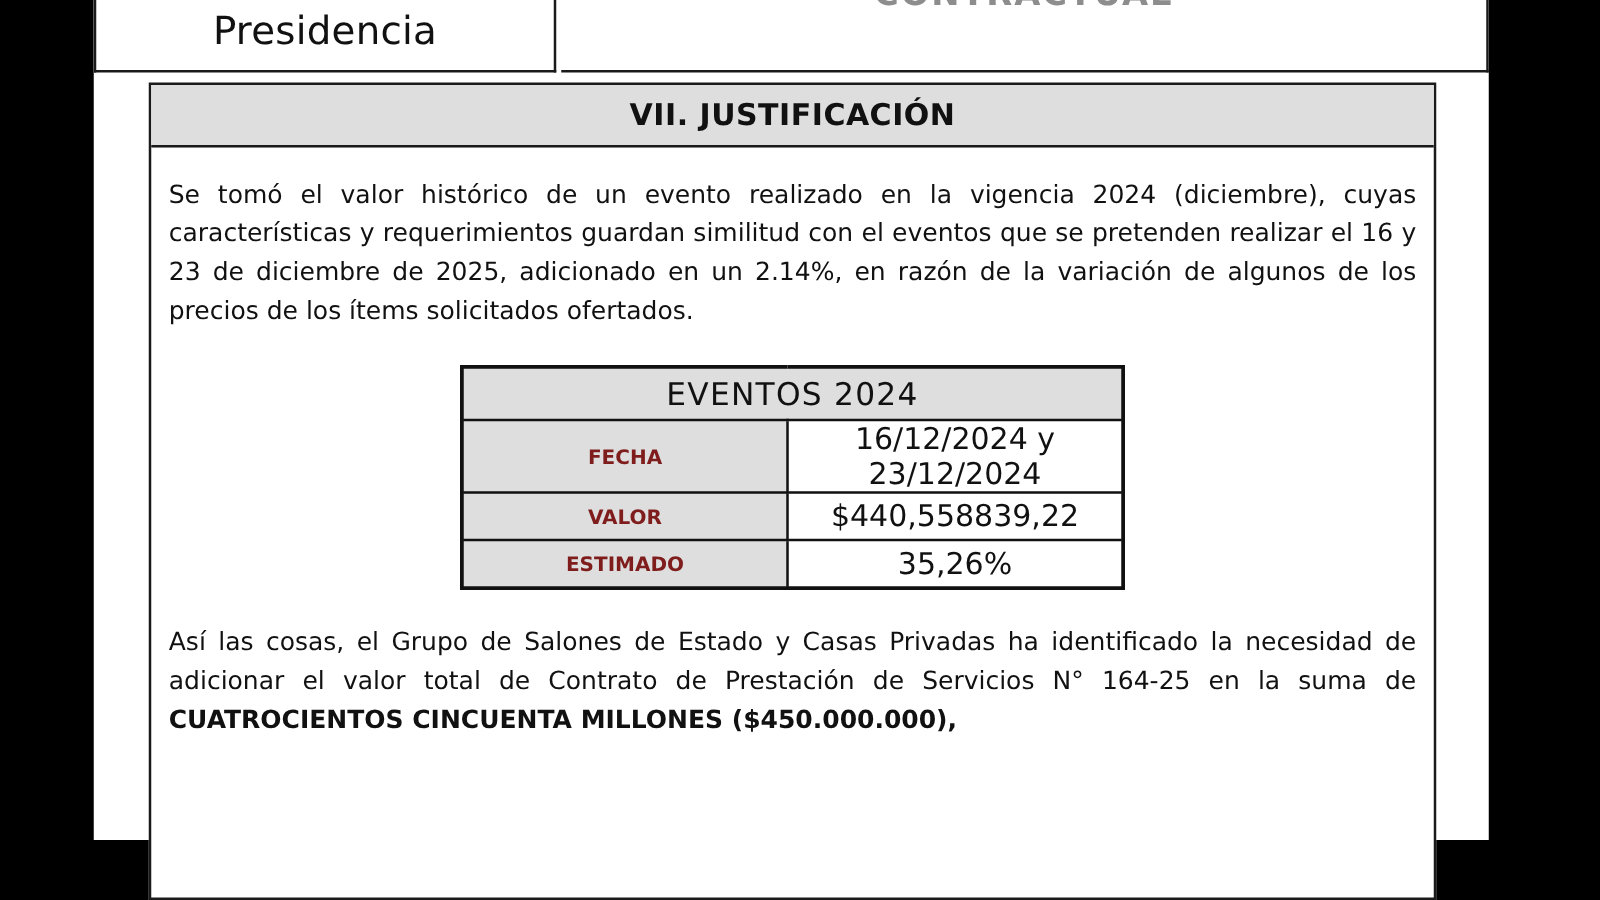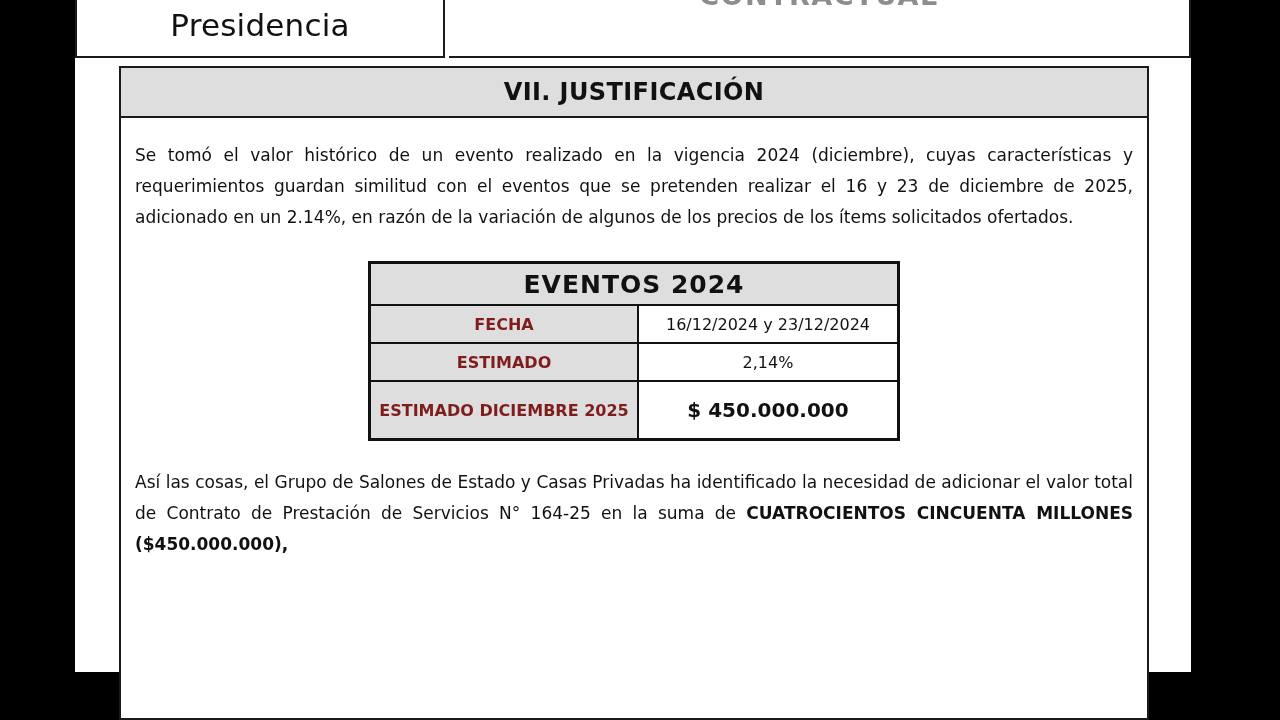--- a/index.html
+++ b/index.html
@@ -90,21 +90,21 @@
     font-size: 24px;
     font-weight: bold;
     color: #111;
     letter-spacing: 0.4px;
   }
   .content {
     padding: 22px 14px 0 14px;
   }
   p.para {
     margin: 0;
-    font-size: 17px;
+    font-size: 20px;
     line-height: 31px;
     color: #111;
     text-align: justify;
     text-justify: inter-word;
   }
   p.para.second {
     margin-top: 26px;
   }
   .bold {
     font-weight: bold;
@@ -122,38 +122,38 @@
     border: 3px solid #111;
   }
   table.events td, table.events th {
     border: 2px solid #111;
     padding: 0;
   }
   .tbl-title {
     background: #dedede;
     text-align: center;
     font-size: 25px;
-    font-weight: bold;
+    font-weight: normal;
     letter-spacing: 1px;
     height: 40px;
     color: #111;
   }
   .lbl {
     background: #dedede;
     width: 258px;
     text-align: center;
     font-size: 16px;
     font-weight: bold;
     height: 36px;
     color: #7f1d1d;
   }
   .val {
     background: #fff;
     text-align: center;
-    font-size: 16px;
+    font-size: 24px;
     height: 36px;
     color: #111;
   }
   .lbl.two-line {
     height: 52px;
     line-height: 21px;
     padding: 2px 4px;
   }
   .val.big {
     font-size: 20px;
@@ -188,26 +188,26 @@
         <table class="events">
           <tbody>
               <tr>
             <td class="tbl-title" colspan="2">EVENTOS  2024</td>
           </tr>
           <tr>
             <td class="lbl">FECHA</td>
             <td class="val">16/12/2024 y 23/12/2024</td>
           </tr>
           <tr>
+            <td class="lbl">VALOR</td>
+            <td class="val">$440,558839,22</td>
+          </tr>
+          <tr>
             <td class="lbl">ESTIMADO</td>
-            <td class="val">2,14%</td>
-          </tr>
-          <tr>
-            <td class="lbl two-line">ESTIMADO DICIEMBRE 2025</td>
-            <td class="val big">$ 450.000.000</td>
+            <td class="val">35,26%</td>
           </tr>
         </tbody>
           </table>
       </div>
 
       <p class="para second"><span>Así las cosas, el Grupo de Salones de Estado y Casas Privadas ha identificado la necesidad de adicionar el valor total de Contrato de Prestación de Servicios N° 164-25 en la suma de </span><span class="bold">CUATROCIENTOS CINCUENTA MILLONES ($450.000.000),</span></p>
 
     </div>
   </div>
 </div>

